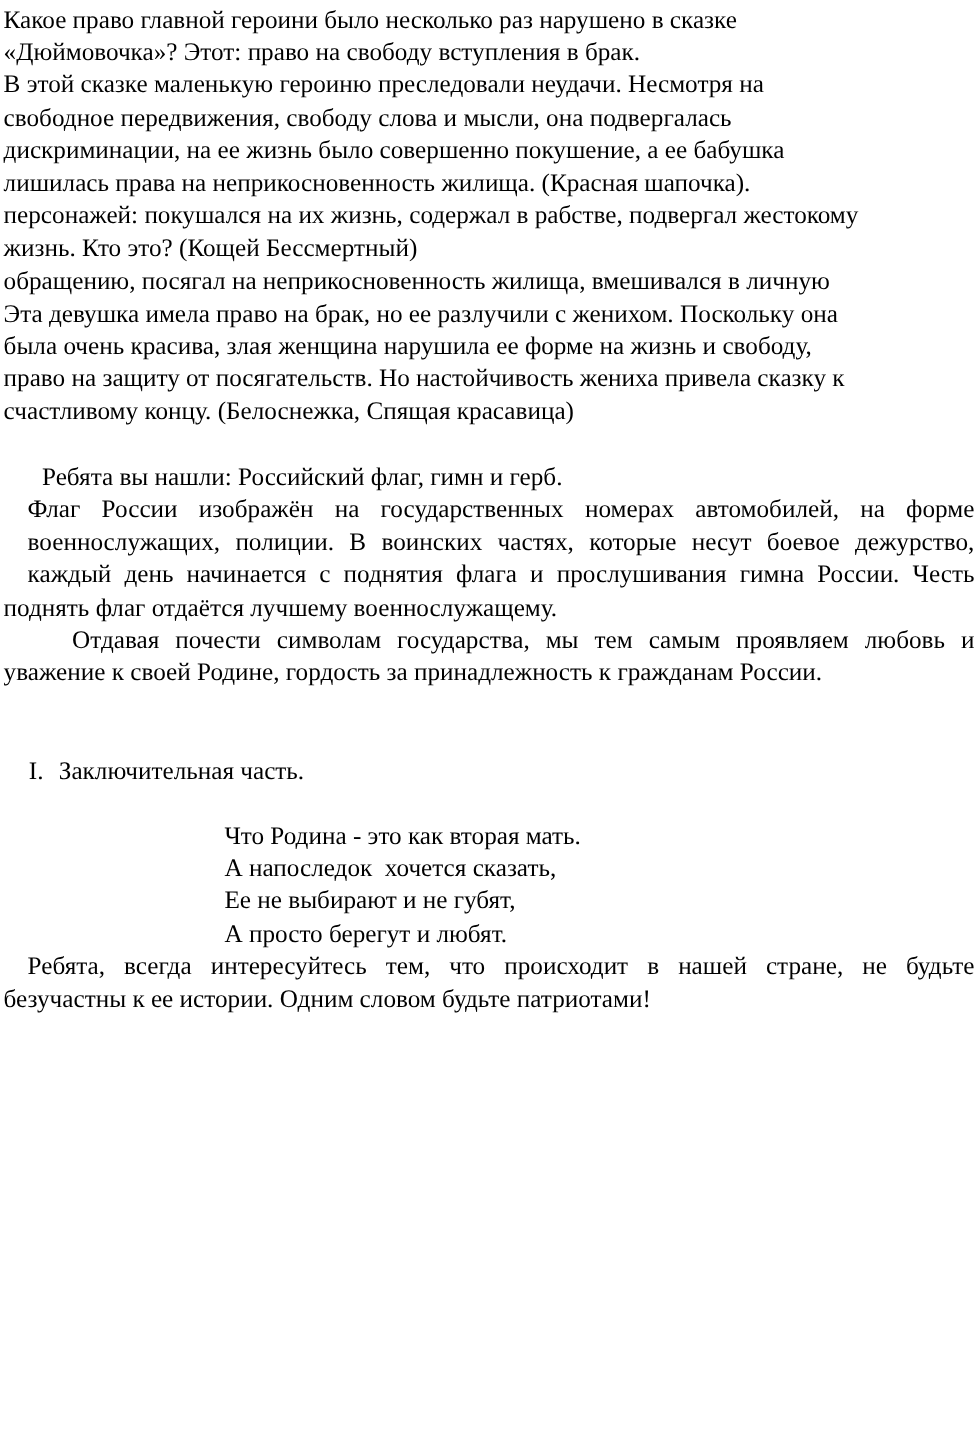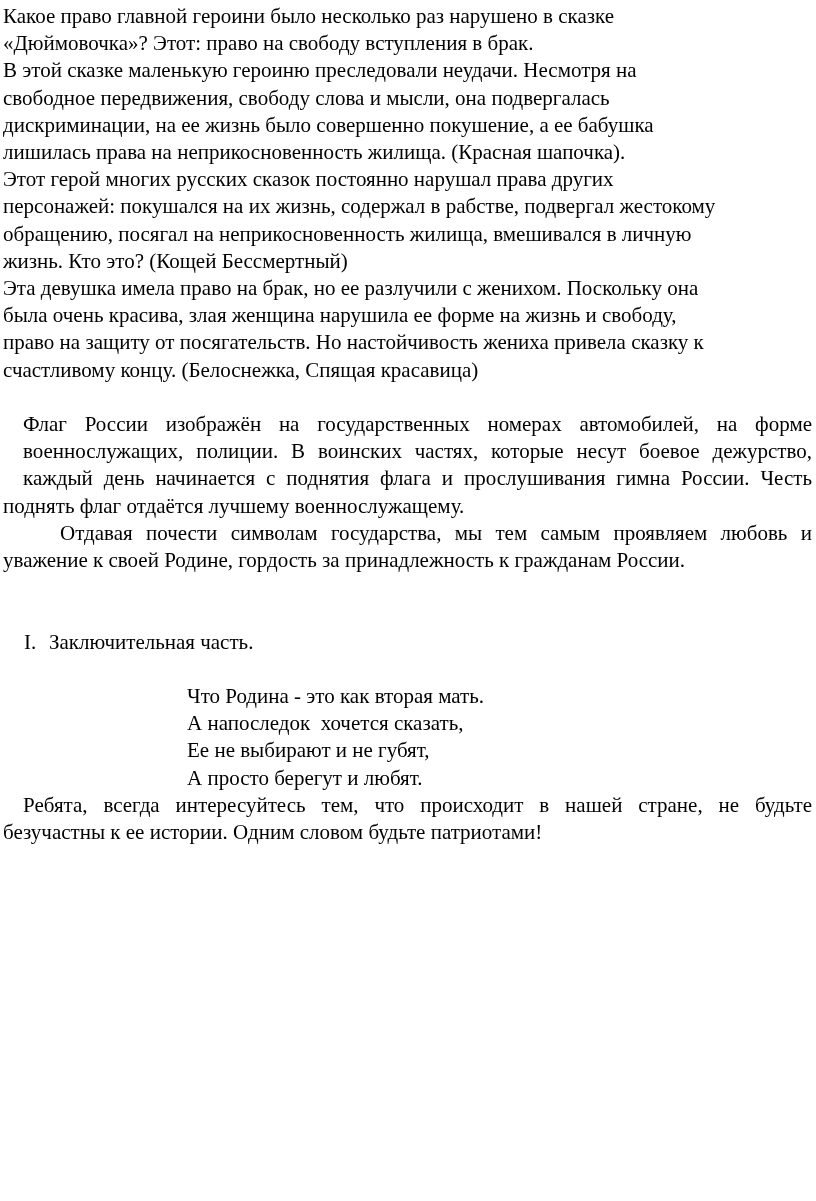--- a/index.html
+++ b/index.html
@@ -58,35 +58,37 @@
   </div>
 
   <div class="para">
     <div class="ln">В этой сказке маленькую героиню преследовали неудачи. Несмотря на</div>
     <div class="ln">свободное передвижения, свободу слова и мысли, она подвергалась</div>
     <div class="ln">дискриминации, на ее жизнь было совершенно покушение, а ее бабушка</div>
     <div class="ln">лишилась права на неприкосновенность жилища. (Красная шапочка).</div>
   </div>
 
   <div class="para">
-    <div class="ln">Этот герой многих русских сказок постоянно нарушал права других</div>
     <div class="ln">персонажей: покушался на их жизнь, содержал в рабстве, подвергал жестокому</div>
+    <div class="ln">жизнь. Кто это? (Кощей Бессмертный)</div>
     <div class="ln">обращению, посягал на неприкосновенность жилища, вмешивался в личную</div>
-    <div class="ln">жизнь. Кто это? (Кощей Бессмертный)</div>
   </div>
 
   <div class="para">
     <div class="ln">Эта девушка имела право на брак, но ее разлучили с женихом. Поскольку она</div>
     <div class="ln">была очень красива, злая женщина нарушила ее форме на жизнь и свободу,</div>
     <div class="ln">право на защиту от посягательств. Но настойчивость жениха привела сказку к</div>
     <div class="ln">счастливому концу. (Белоснежка, Спящая красавица)</div>
   </div>
 
   <div class="blank"></div>
 
+  <div class="para">
+    <div class="ln indent1">Ребята вы нашли: Российский флаг, гимн и герб.</div>
+  </div>
 
   <div class="para">
     <div class="ln just">Флаг России изображён на государственных номерах автомобилей, на форме</div>
     <div class="ln just">военнослужащих, полиции. В воинских частях, которые несут боевое дежурство,</div>
     <div class="ln just">каждый день начинается с поднятия флага и прослушивания гимна России. Честь</div>
     <div class="ln lastline">поднять флаг отдаётся лучшему военнослужащему.</div>
   </div>
 
   <div class="para">
     <div class="ln just indent2">Отдавая почести символам государства, мы тем самым проявляем любовь и</div>

